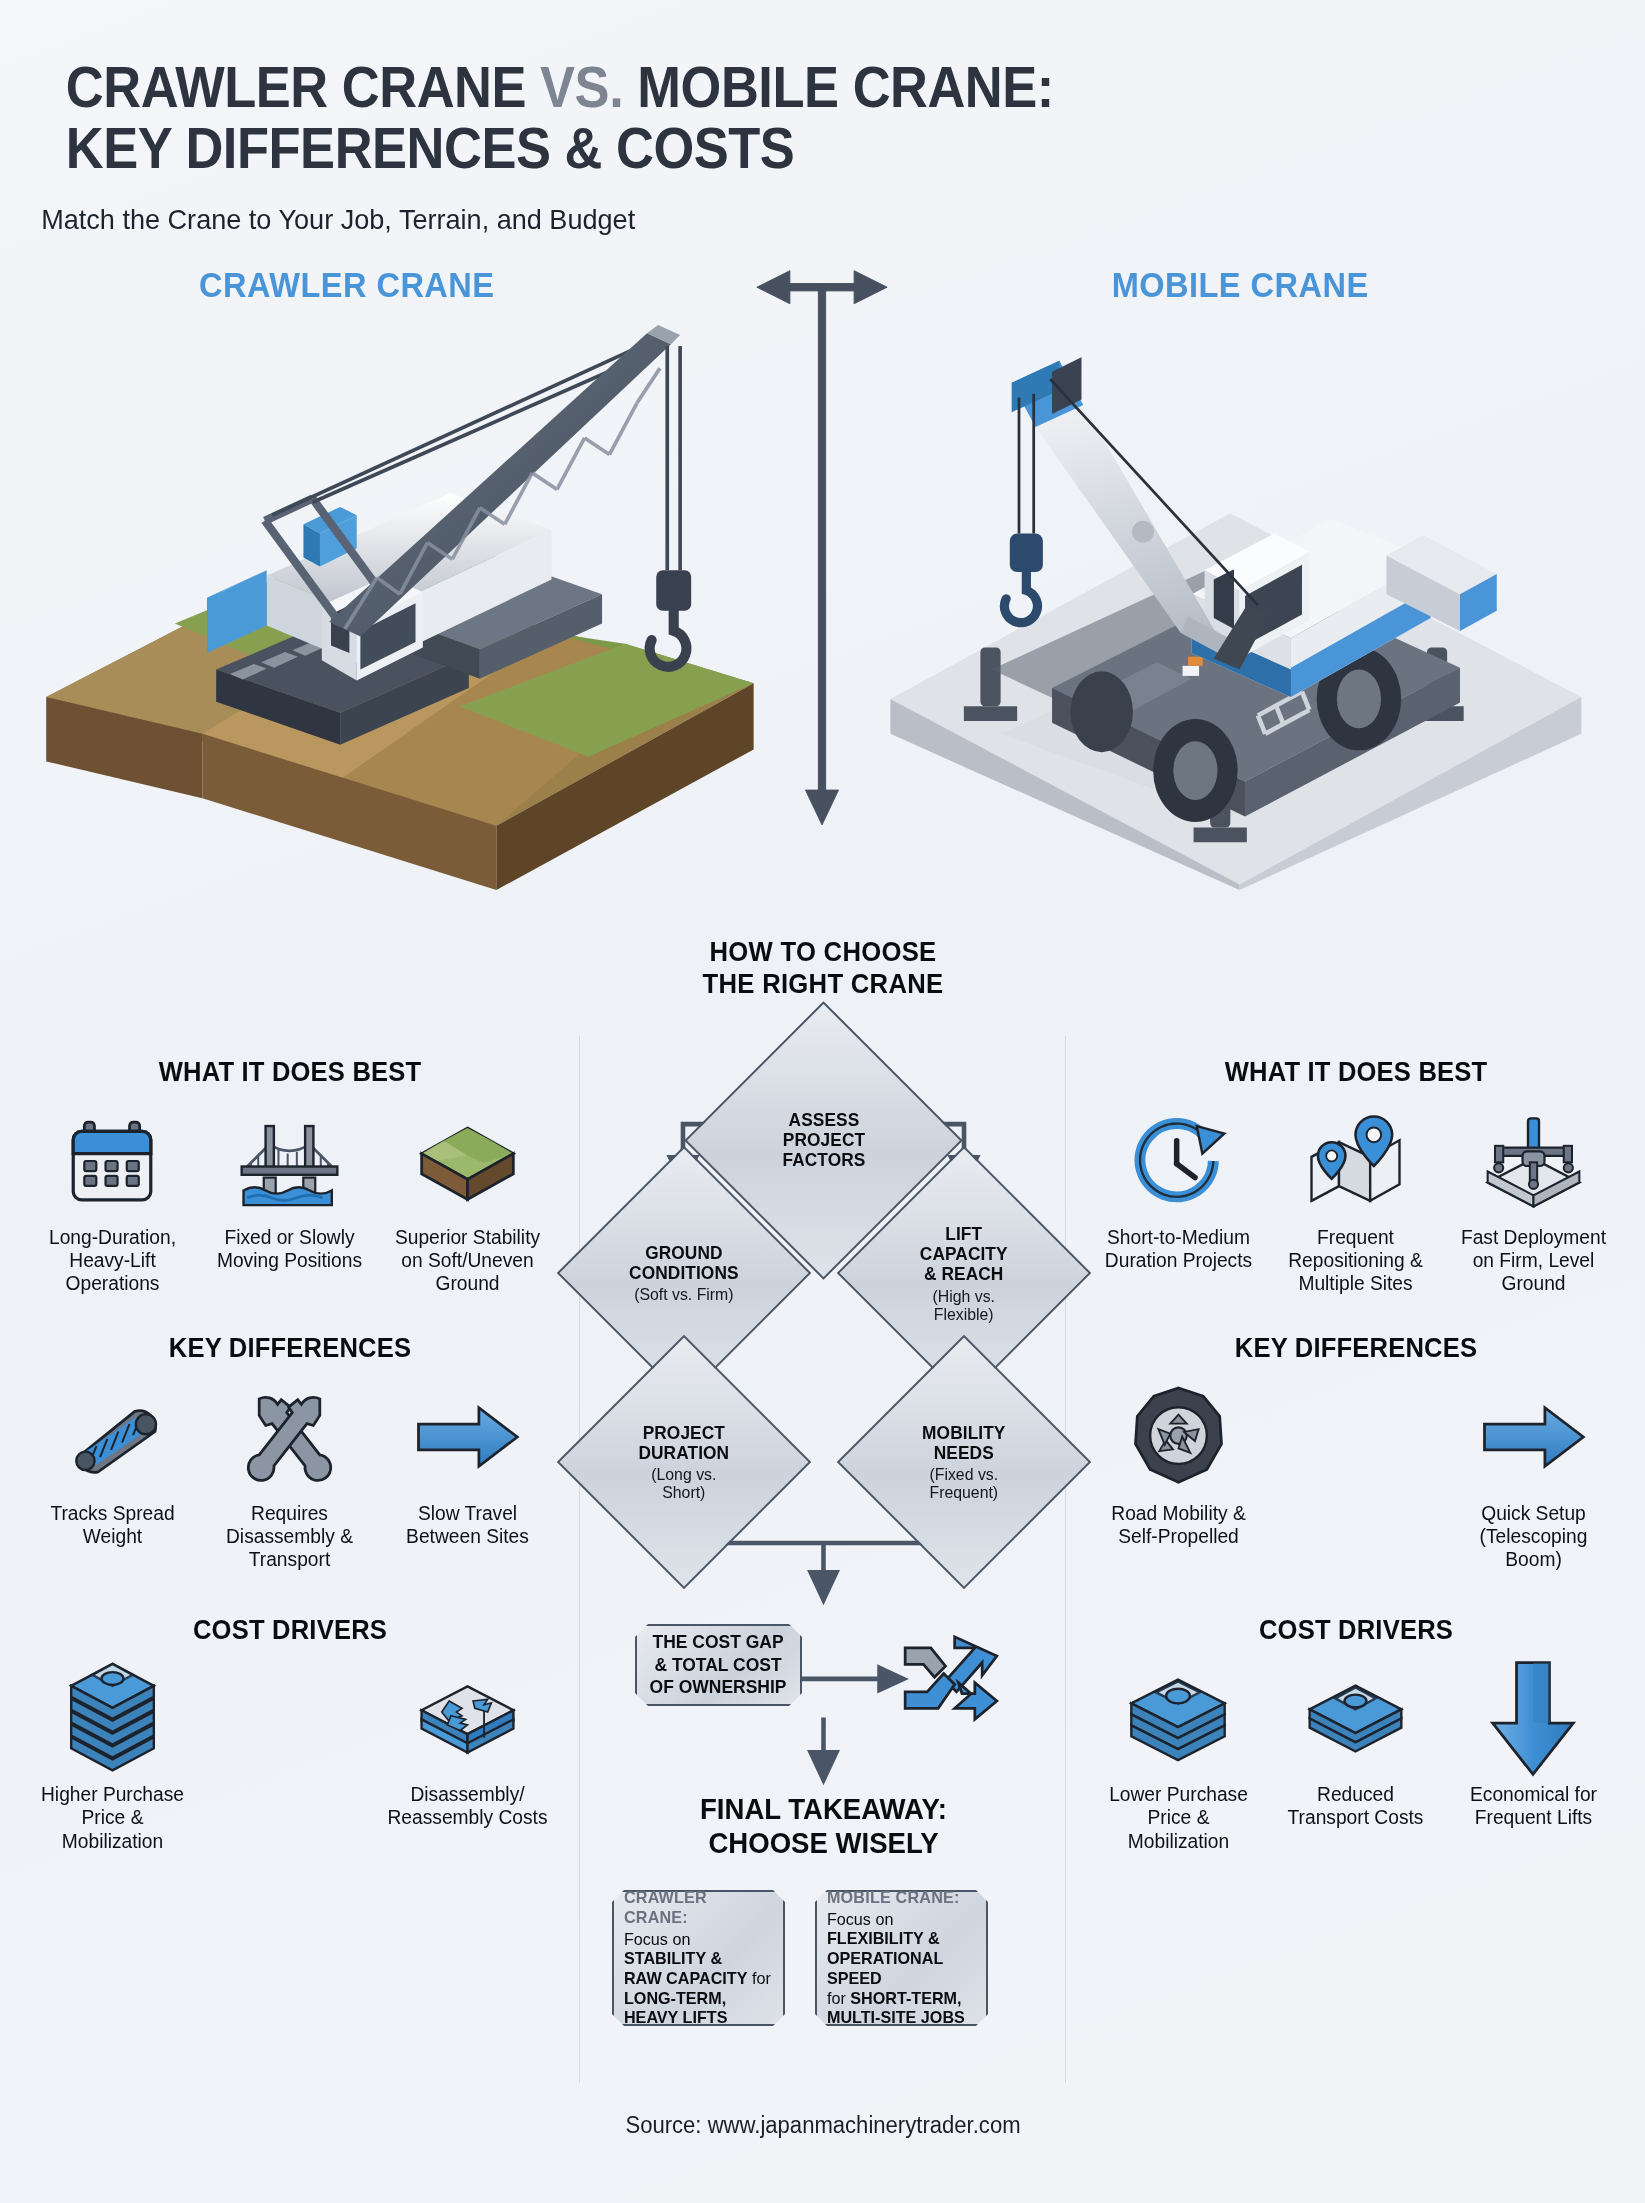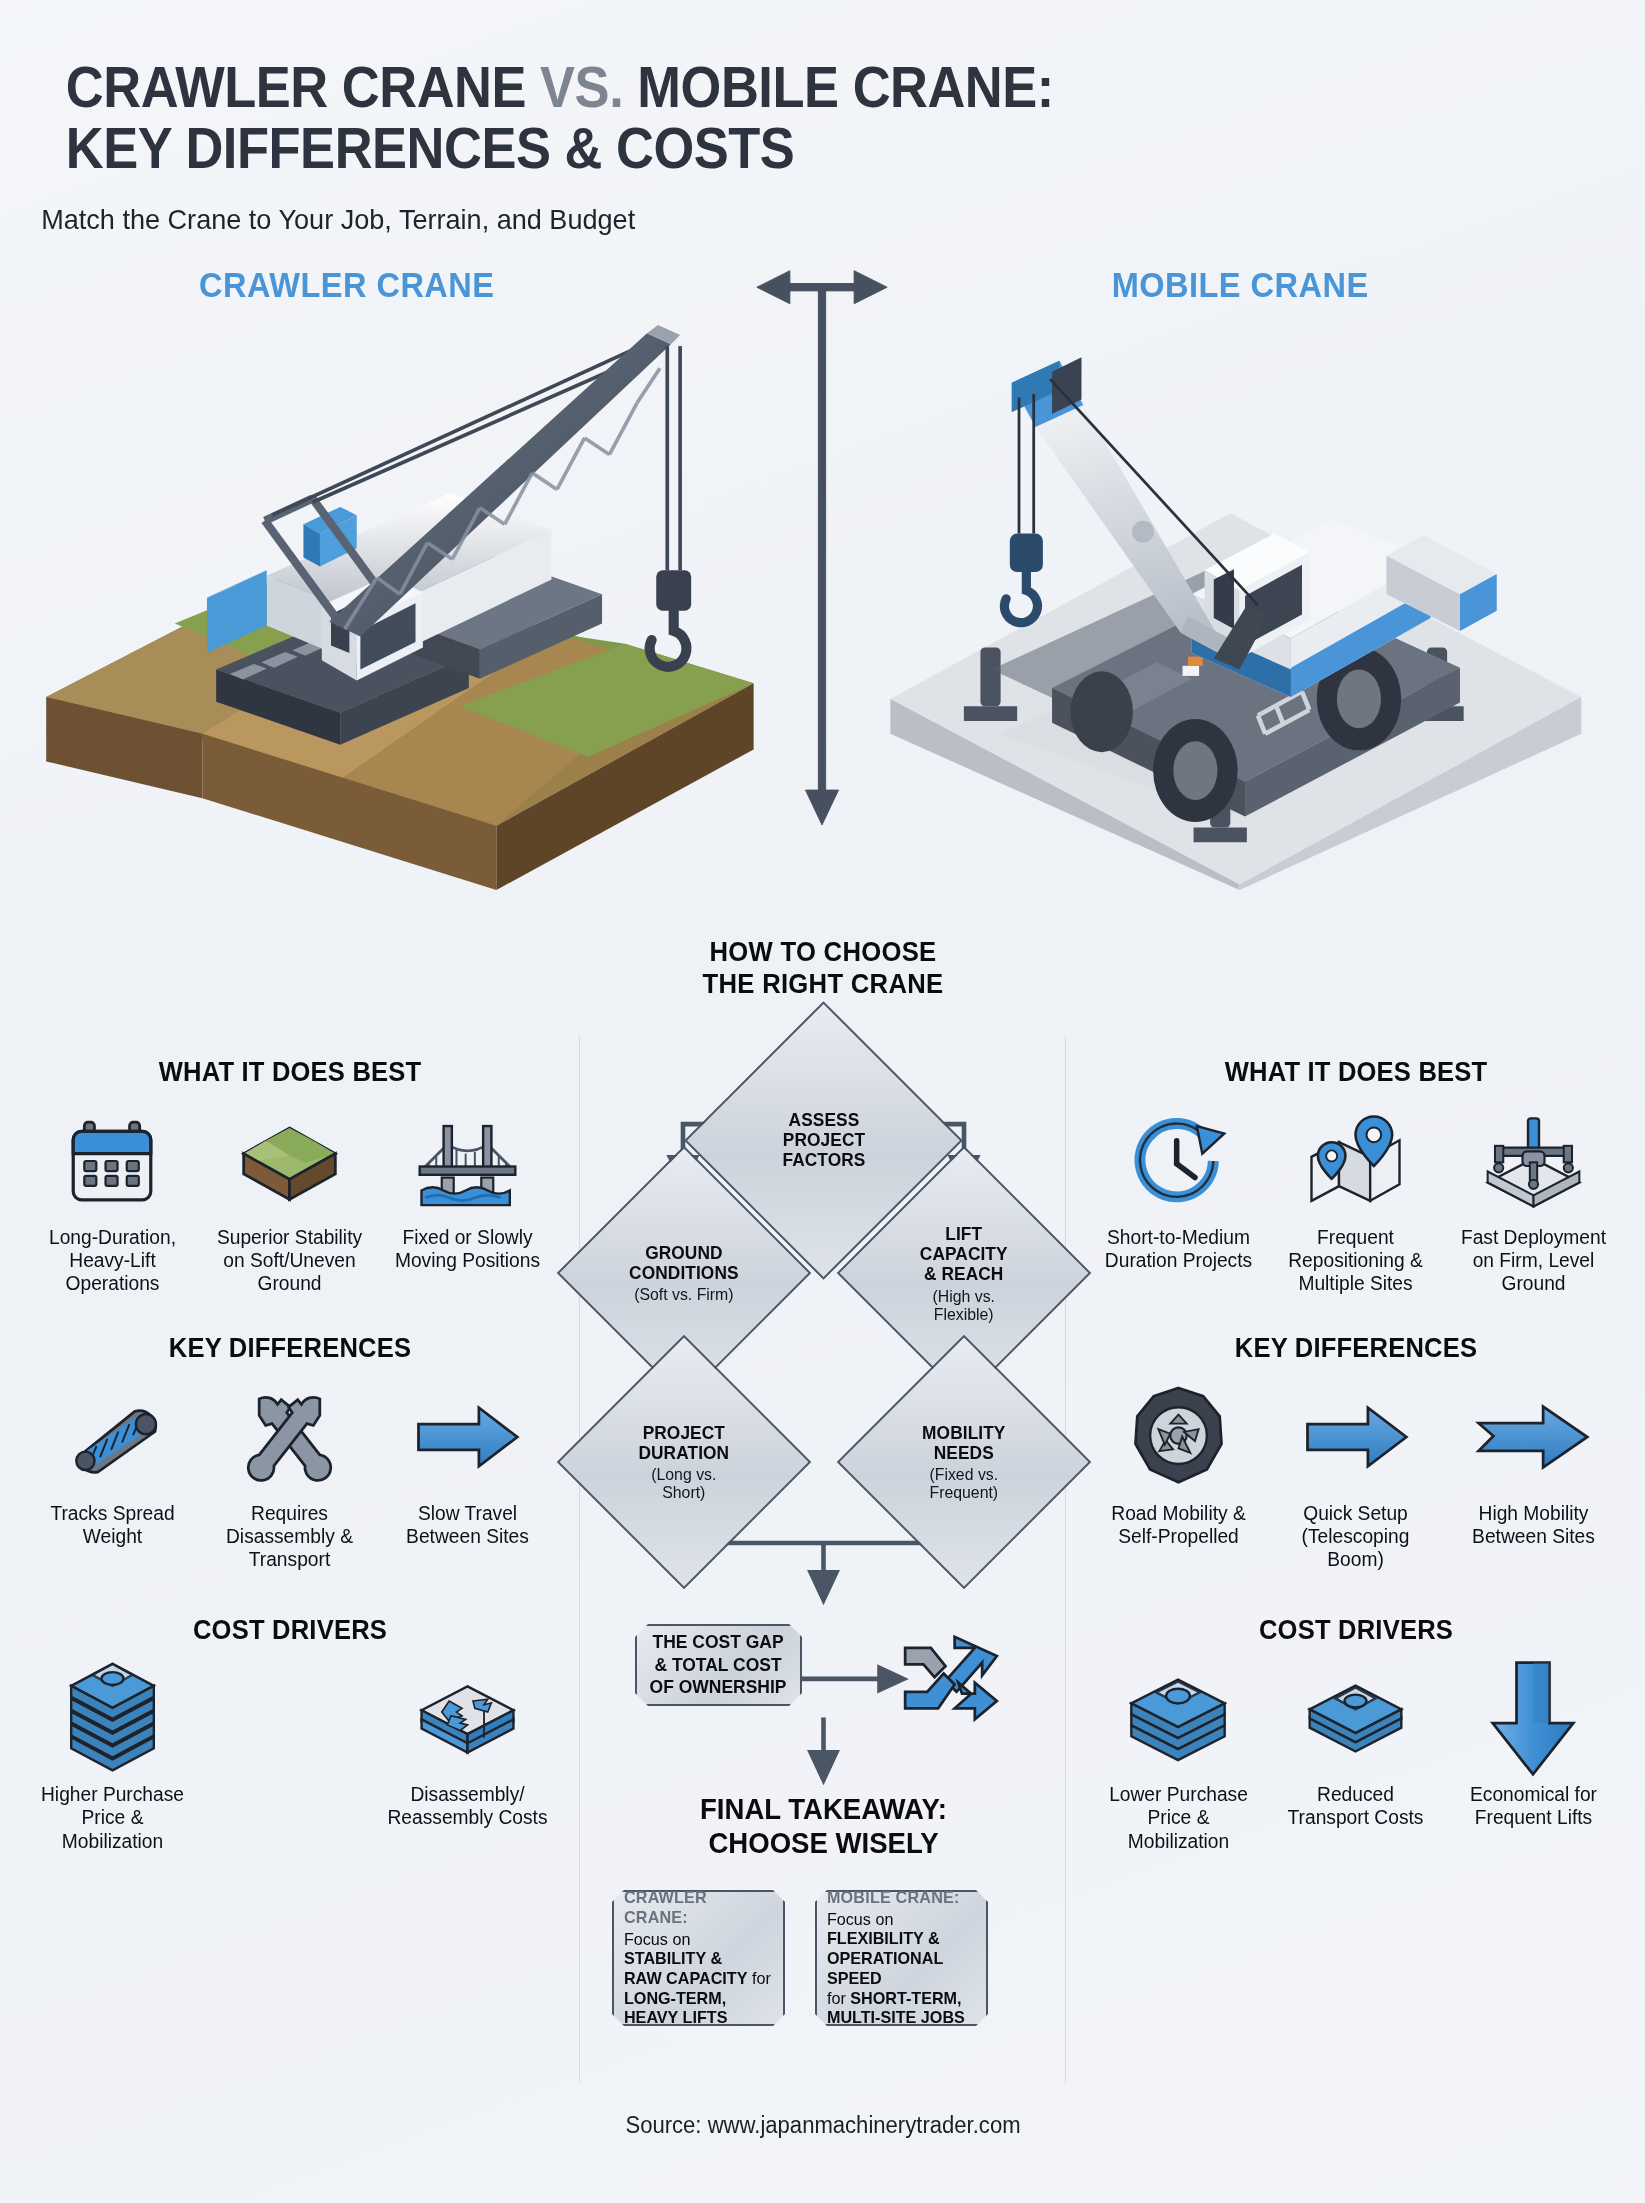--- a/index.html
+++ b/index.html
@@ -416,34 +416,20 @@
                 <rect x="45" y="68" width="13" height="11" rx="2"></rect>
                 <rect x="68" y="68" width="13" height="11" rx="2"></rect>
             </g>
           </svg>
         </div>
         <div class="cap">Long-Duration, Heavy-Lift Operations</div>
       </div>
 
       <div class="cell">
         <div class="glyph">
-          <svg width="99" height="92" viewBox="0 0 108 100">
-            <polygon points="54,14 104,42 54,70 4,42" fill="#9cb86a" stroke="#1d232c" stroke-width="3"></polygon>
-            <polygon points="54,14 80,28 54,44 28,28" fill="#8aab5a"></polygon>
-            <polygon points="28,28 54,44 20,50 4,42" fill="#a8c07a"></polygon>
-            <polygon points="80,28 104,42 72,52 54,44" fill="#8aab5a"></polygon>
-            <polygon points="4,42 54,70 54,92 4,64" fill="#7d5a38" stroke="#1d232c" stroke-width="3"></polygon>
-            <polygon points="54,70 104,42 104,64 54,92" fill="#64492c" stroke="#1d232c" stroke-width="3"></polygon>
-          </svg>
-        </div>
-        <div class="cap">Superior Stability on Soft/Uneven Ground</div>
-      </div>
-
-      <div class="cell">
-        <div class="glyph">
           <svg width="103" height="96" viewBox="0 0 112 104">
             <path d="M6,62 Q34,34 34,34 Q56,48 78,34 Q78,34 106,62" fill="none" stroke="#4b5568" stroke-width="3"></path>
             <g stroke="#4b5568" stroke-width="2.2">
               <line x1="14" y1="54" x2="14" y2="62"></line>
                 <line x1="22" y1="47" x2="22" y2="62"></line>
               <line x1="44" y1="40" x2="44" y2="62"></line>
                 <line x1="54" y1="44" x2="54" y2="62"></line>
               <line x1="64" y1="42" x2="64" y2="62"></line>
                 <line x1="90" y1="47" x2="90" y2="62"></line>
               <line x1="98" y1="54" x2="98" y2="62"></line>
@@ -451,20 +437,34 @@
             <rect x="30" y="14" width="9" height="50" fill="#8a93a2" stroke="#1d232c" stroke-width="2.6"></rect>
             <rect x="73" y="14" width="9" height="50" fill="#8a93a2" stroke="#1d232c" stroke-width="2.6"></rect>
             <rect x="4" y="58" width="104" height="9" fill="#6d7686" stroke="#1d232c" stroke-width="2.6"></rect>
             <rect x="28" y="70" width="13" height="18" fill="#9aa2ae" stroke="#1d232c" stroke-width="2.4"></rect>
             <rect x="71" y="70" width="13" height="18" fill="#9aa2ae" stroke="#1d232c" stroke-width="2.4"></rect>
             <path d="M6,84 q12,-7 24,0 q12,7 24,0 q12,-7 24,0 q12,7 24,0 v16 h-96 z" fill="#3b8fd6" stroke="#1d232c" stroke-width="2.6"></path>
             <path d="M10,92 q14,-6 26,0 q14,6 28,0 q14,-6 28,0" fill="none" stroke="#1f6fb0" stroke-width="3"></path>
           </svg>
         </div>
         <div class="cap">Fixed or Slowly Moving Positions</div>
+      </div>
+
+      <div class="cell">
+        <div class="glyph">
+          <svg width="99" height="92" viewBox="0 0 108 100">
+            <polygon points="54,14 104,42 54,70 4,42" fill="#9cb86a" stroke="#1d232c" stroke-width="3"></polygon>
+            <polygon points="54,14 80,28 54,44 28,28" fill="#8aab5a"></polygon>
+            <polygon points="28,28 54,44 20,50 4,42" fill="#a8c07a"></polygon>
+            <polygon points="80,28 104,42 72,52 54,44" fill="#8aab5a"></polygon>
+            <polygon points="4,42 54,70 54,92 4,64" fill="#7d5a38" stroke="#1d232c" stroke-width="3"></polygon>
+            <polygon points="54,70 104,42 104,64 54,92" fill="#64492c" stroke="#1d232c" stroke-width="3"></polygon>
+          </svg>
+        </div>
+        <div class="cap">Superior Stability on Soft/Uneven Ground</div>
       </div>
     </div>
 
     <div class="sect-head sect-2">KEY DIFFERENCES</div>
     <div class="triple">
 
       <div class="cell">
         <div class="glyph">
           <svg width="112" height="88" viewBox="0 0 122 96">
             <path d="M24,70 L86,20 a18,18 0 0 1 22,22 L46,86 a18,18 0 0 1 -22,-16 z" fill="#6d7684" stroke="#1d232c" stroke-width="3"></path>
@@ -748,34 +748,20 @@
               <stop offset="0" stop-color="#68aae4"></stop>
                   <stop offset="1" stop-color="#2f7cbf"></stop>
                 </linearGradient>
               </defs>
             <polygon points="6,24 72,24 72,6 114,38 72,70 72,52 6,52" fill="url(#ar2)" stroke="#1d232c" stroke-width="3"></polygon>
           </svg>
         </div>
         <div class="cap">Quick Setup (Telescoping Boom)</div>
       </div>
 
-      <div class="cell">
-        <div class="glyph">
-          <svg width="116" height="72" viewBox="0 0 126 78">
-            <defs>
-                <linearGradient id="ar3" x1="0" y1="0" x2="0" y2="1">
-              <stop offset="0" stop-color="#68aae4"></stop>
-                  <stop offset="1" stop-color="#2f7cbf"></stop>
-                </linearGradient>
-              </defs>
-            <polygon points="4,24 20,38 4,54 74,54 74,72 122,39 74,6 74,24" fill="url(#ar3)" stroke="#1d232c" stroke-width="3"></polygon>
-          </svg>
-        </div>
-        <div class="cap">High Mobility Between Sites</div>
-      </div>
     </div>
 
     <div class="sect-head sect-3">COST DRIVERS</div>
     <div class="triple">
 
       <div class="cell">
         <div class="glyph">
           <svg width="108" height="88" viewBox="0 0 118 96">
             <g stroke="#1d232c" stroke-width="2.6">
               <polygon points="59,6 110,32 59,58 8,32" fill="#4a9ad8"></polygon>

